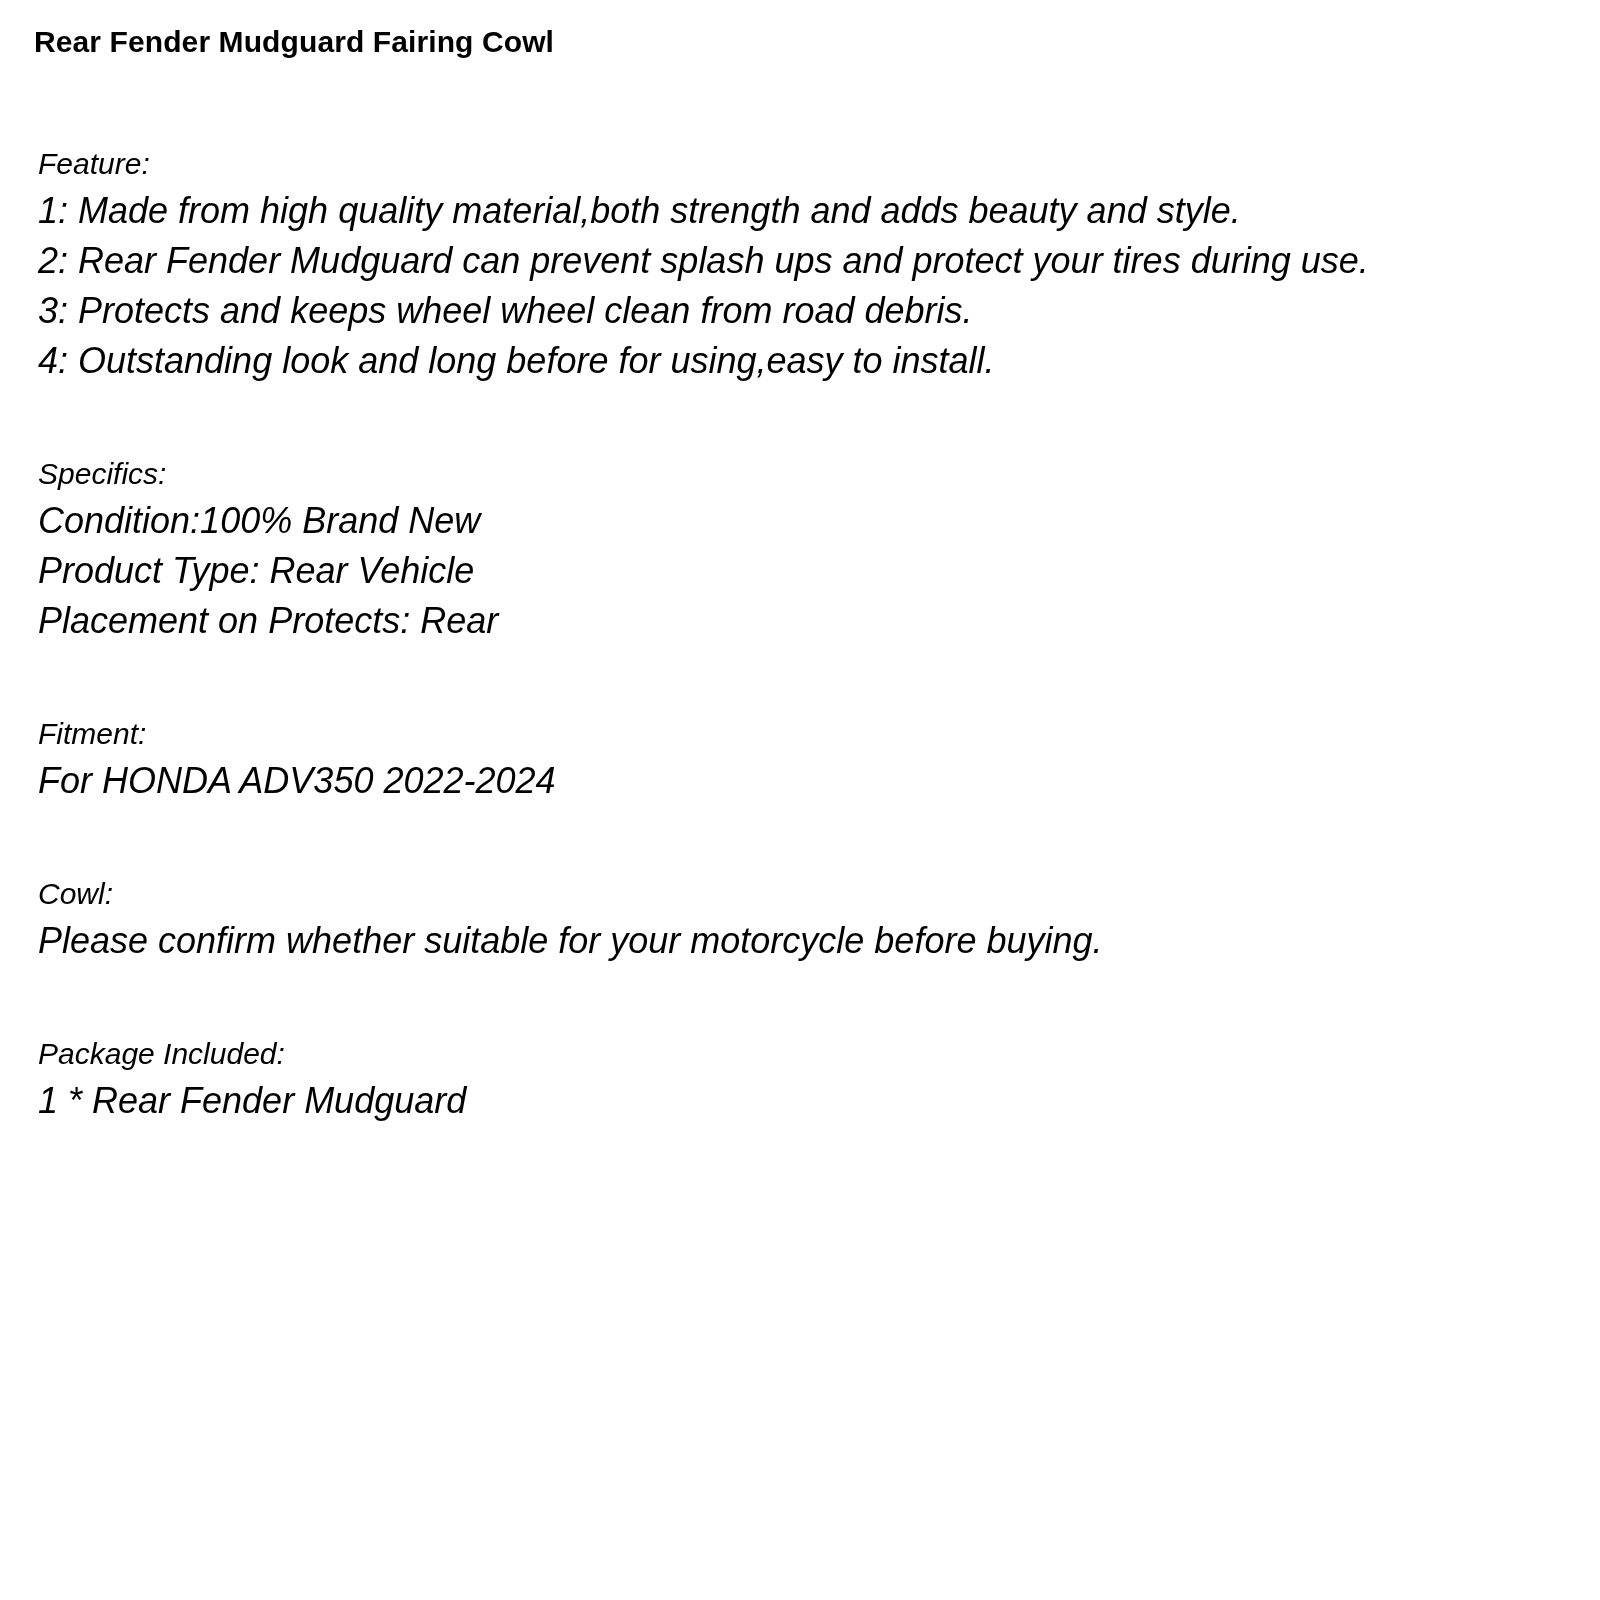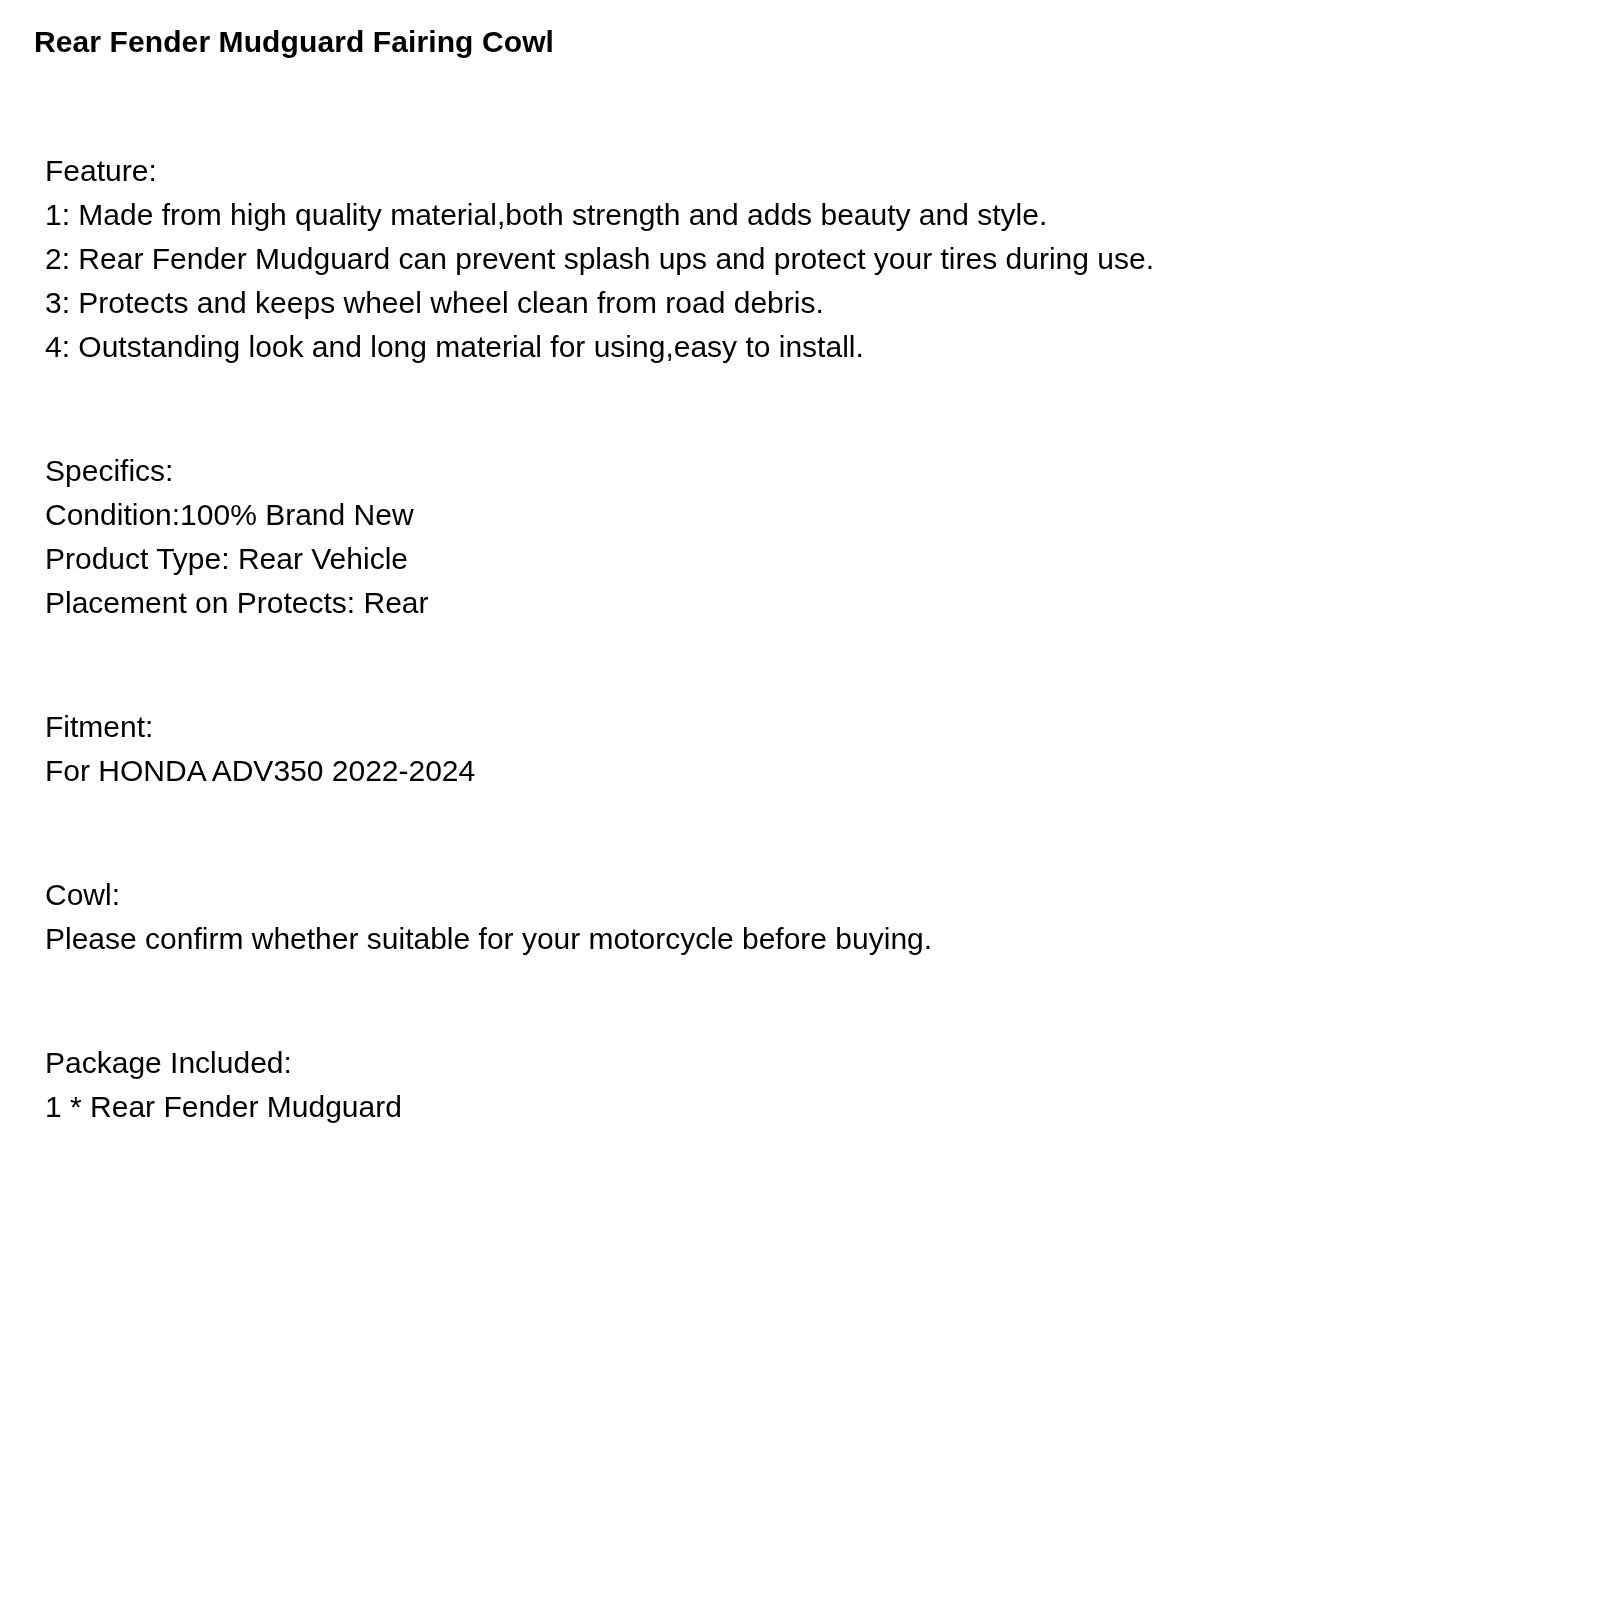--- a/index.html
+++ b/index.html
@@ -29,44 +29,44 @@
   }
   .spacer-lg { height: 82px; }
   .spacer-md { height: 72px; }
   .section-head {
     font-size: 30px;
     font-weight: normal;
     line-height: 1.0;
     margin: 0 0 14px 0;
   }
   .line {
-    font-size: 30px;
+    font-size: 36px;
     font-weight: normal;
     line-height: 1.0;
     margin: 0 0 14px 0;
     white-space: nowrap;
   }
-  .block { margin: 11px; padding: 0; }
+  .block { margin: 4px; padding: 0; font-style: italic; }
   .block .line:last-child { margin-bottom: 0; }
 </style>
 </head>
 <body>
 
 <div class="page">
 
   <h1 class="title">Rear Fender Mudguard Fairing Cowl</h1>
 
   <div class="spacer-lg"></div>
 
   <div class="block">
     <div class="section-head">Feature:</div>
     <div class="line">1: Made from high quality material,both strength and adds beauty and style.</div>
     <div class="line">2: Rear Fender Mudguard can prevent splash ups and protect your tires during use.</div>
     <div class="line">3: Protects and keeps wheel wheel clean from road debris.</div>
-    <div class="line">4: Outstanding look and long material for using,easy to install.</div>
+    <div class="line">4: Outstanding look and long before for using,easy to install.</div>
   </div>
 
   <div class="spacer-md"></div>
 
   <div class="block">
     <div class="section-head">Specifics:</div>
     <div class="line">Condition:100% Brand New</div>
     <div class="line">Product Type: Rear Vehicle</div>
     <div class="line">Placement on Protects: Rear</div>
   </div>

